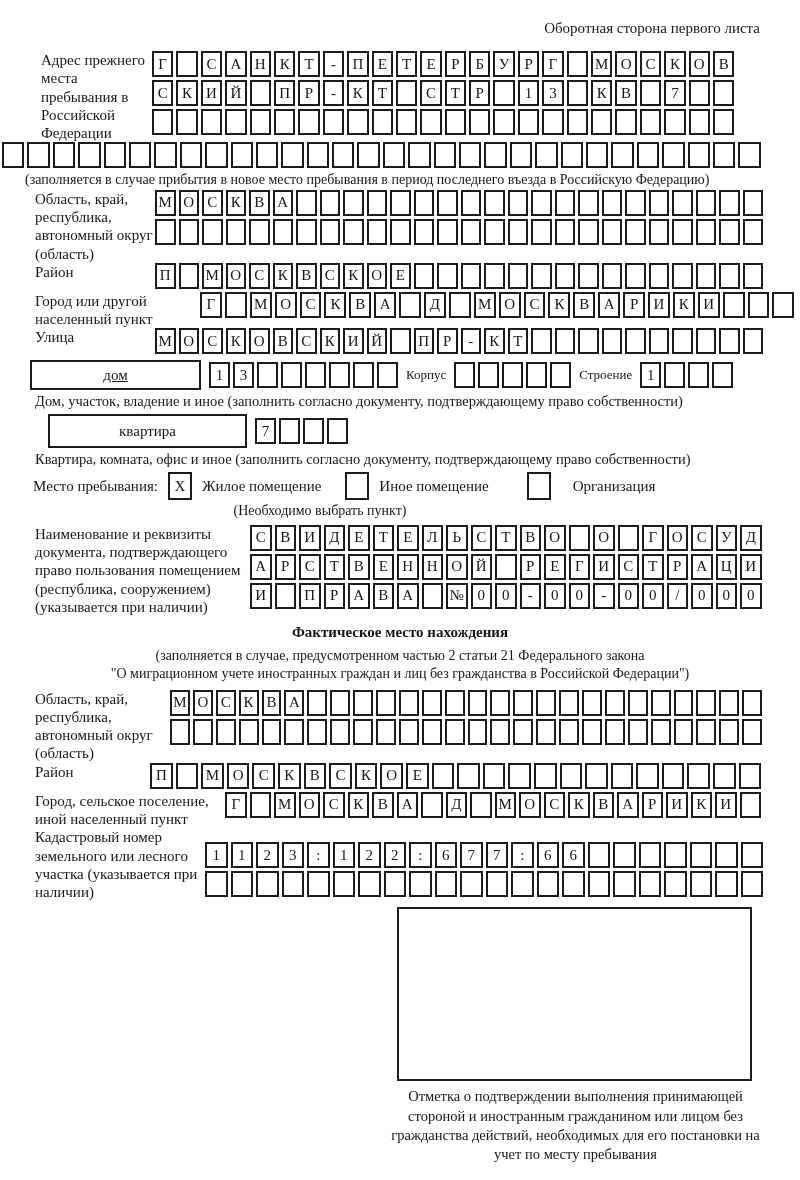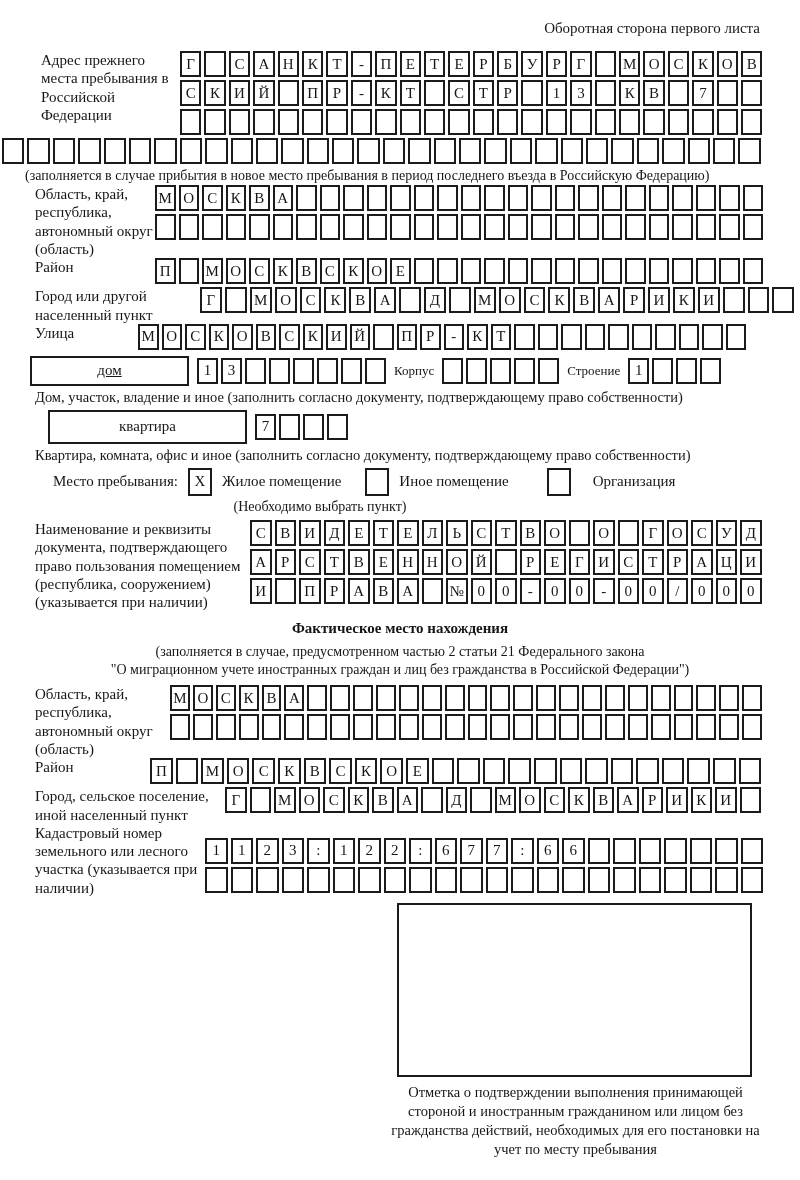--- a/index.html
+++ b/index.html
@@ -18,42 +18,42 @@
   .note{font-size:14px;text-align:left;line-height:1.3;margin-left:25px;}
   .sect-title{font-size:15.5px;font-weight:bold;text-align:center;margin:5px 0 5px;}
   .caption{font-size:14.5px;padding-left:35px;margin:1px 0 4px;}
 
   .boxlabel{box-sizing:border-box;border:2px solid #1b1b1b;height:30px;display:flex;
             align-items:center;justify-content:center;font-size:15px;background:#fff;}
   .houserow{display:flex;align-items:center;margin:3px 0 3px 30px;}
   .aptrow{display:flex;align-items:center;margin:4px 0 3px 33px;padding-left:15px;}
   .inline-lbl{font-size:13px;padding:0 8px;white-space:nowrap;}
 
-  .stayrow{display:flex;align-items:center;padding-left:53px;font-size:15px;margin-top:4px;}
+  .stayrow{display:flex;align-items:center;padding-left:33px;font-size:15px;margin-top:4px;}
   .checkbox{box-sizing:border-box;width:24px;height:28px;border:2px solid #1b1b1b;
             display:flex;align-items:center;justify-content:center;font-size:15px;margin:0 10px;}
   .stay-opt{margin-right:14px;}
 
   .center-note{font-size:14px;text-align:center;line-height:1.3;}
   .sub-title{font-size:15px;font-weight:bold;text-align:center;margin:8px 0 6px;}
 
   .stampbox{box-sizing:border-box;margin:6px 0 6px 397px;width:355px;height:174px;
             border:2px solid #1b1b1b;background:#fff;}
   .stampcap{width:385px;margin-left:383px;font-size:14.5px;text-align:center;line-height:1.32;}
   .mb0{margin-bottom:0;}
 </style>
 </head>
 <body>
 
 <div class="page">
 
   <div class="hdr">Оборотная сторона первого листа</div>
 
   <div class="frow">
-    <div class="lbl" style="width:180px;padding-left:41px;">Адрес прежнего места пребывания в Российской Федерации</div>
+    <div class="lbl" style="width:152px;padding-left:41px;">Адрес прежнего места пребывания в Российской Федерации</div>
     <div class="cellcol">
       <div class="cellrow" style="--cw:21.4px">
           <div class="cell">Г</div>
           <div class="cell"></div>
           <div class="cell">С</div>
           <div class="cell">А</div>
           <div class="cell">Н</div>
           <div class="cell">К</div>
           <div class="cell">Т</div>
           <div class="cell">-</div>
@@ -281,21 +281,21 @@
         <div class="cell">И</div>
         <div class="cell">К</div>
         <div class="cell">И</div>
         <div class="cell"></div>
         <div class="cell"></div>
         <div class="cell"></div>
       </div>
   </div>
 
   <div class="frow">
-    <div class="lbl" style="width:138px;">Улица</div>
+    <div class="lbl" style="width:155px;">Улица</div>
     <div class="cellrow" style="--cw:20.5px">
         <div class="cell">М</div>
         <div class="cell">О</div>
         <div class="cell">С</div>
         <div class="cell">К</div>
         <div class="cell">О</div>
         <div class="cell">В</div>
         <div class="cell">С</div>
         <div class="cell">К</div>
         <div class="cell">И</div>
@@ -313,21 +313,21 @@
         <div class="cell"></div>
         <div class="cell"></div>
         <div class="cell"></div>
         <div class="cell"></div>
         <div class="cell"></div>
         <div class="cell"></div>
       </div>
   </div>
 
   <div class="houserow">
-    <div class="boxlabel" style="width:159px;margin-right:8px;text-decoration:underline;">дом</div>
+    <div class="boxlabel" style="width:171px;margin-right:8px;text-decoration:underline;">дом</div>
     <div class="cellrow mb0" style="--cw:21px">
         <div class="cell">1</div>
         <div class="cell">3</div>
         <div class="cell"></div>
         <div class="cell"></div>
         <div class="cell"></div>
         <div class="cell"></div>
         <div class="cell"></div>
         <div class="cell"></div>
       </div>

